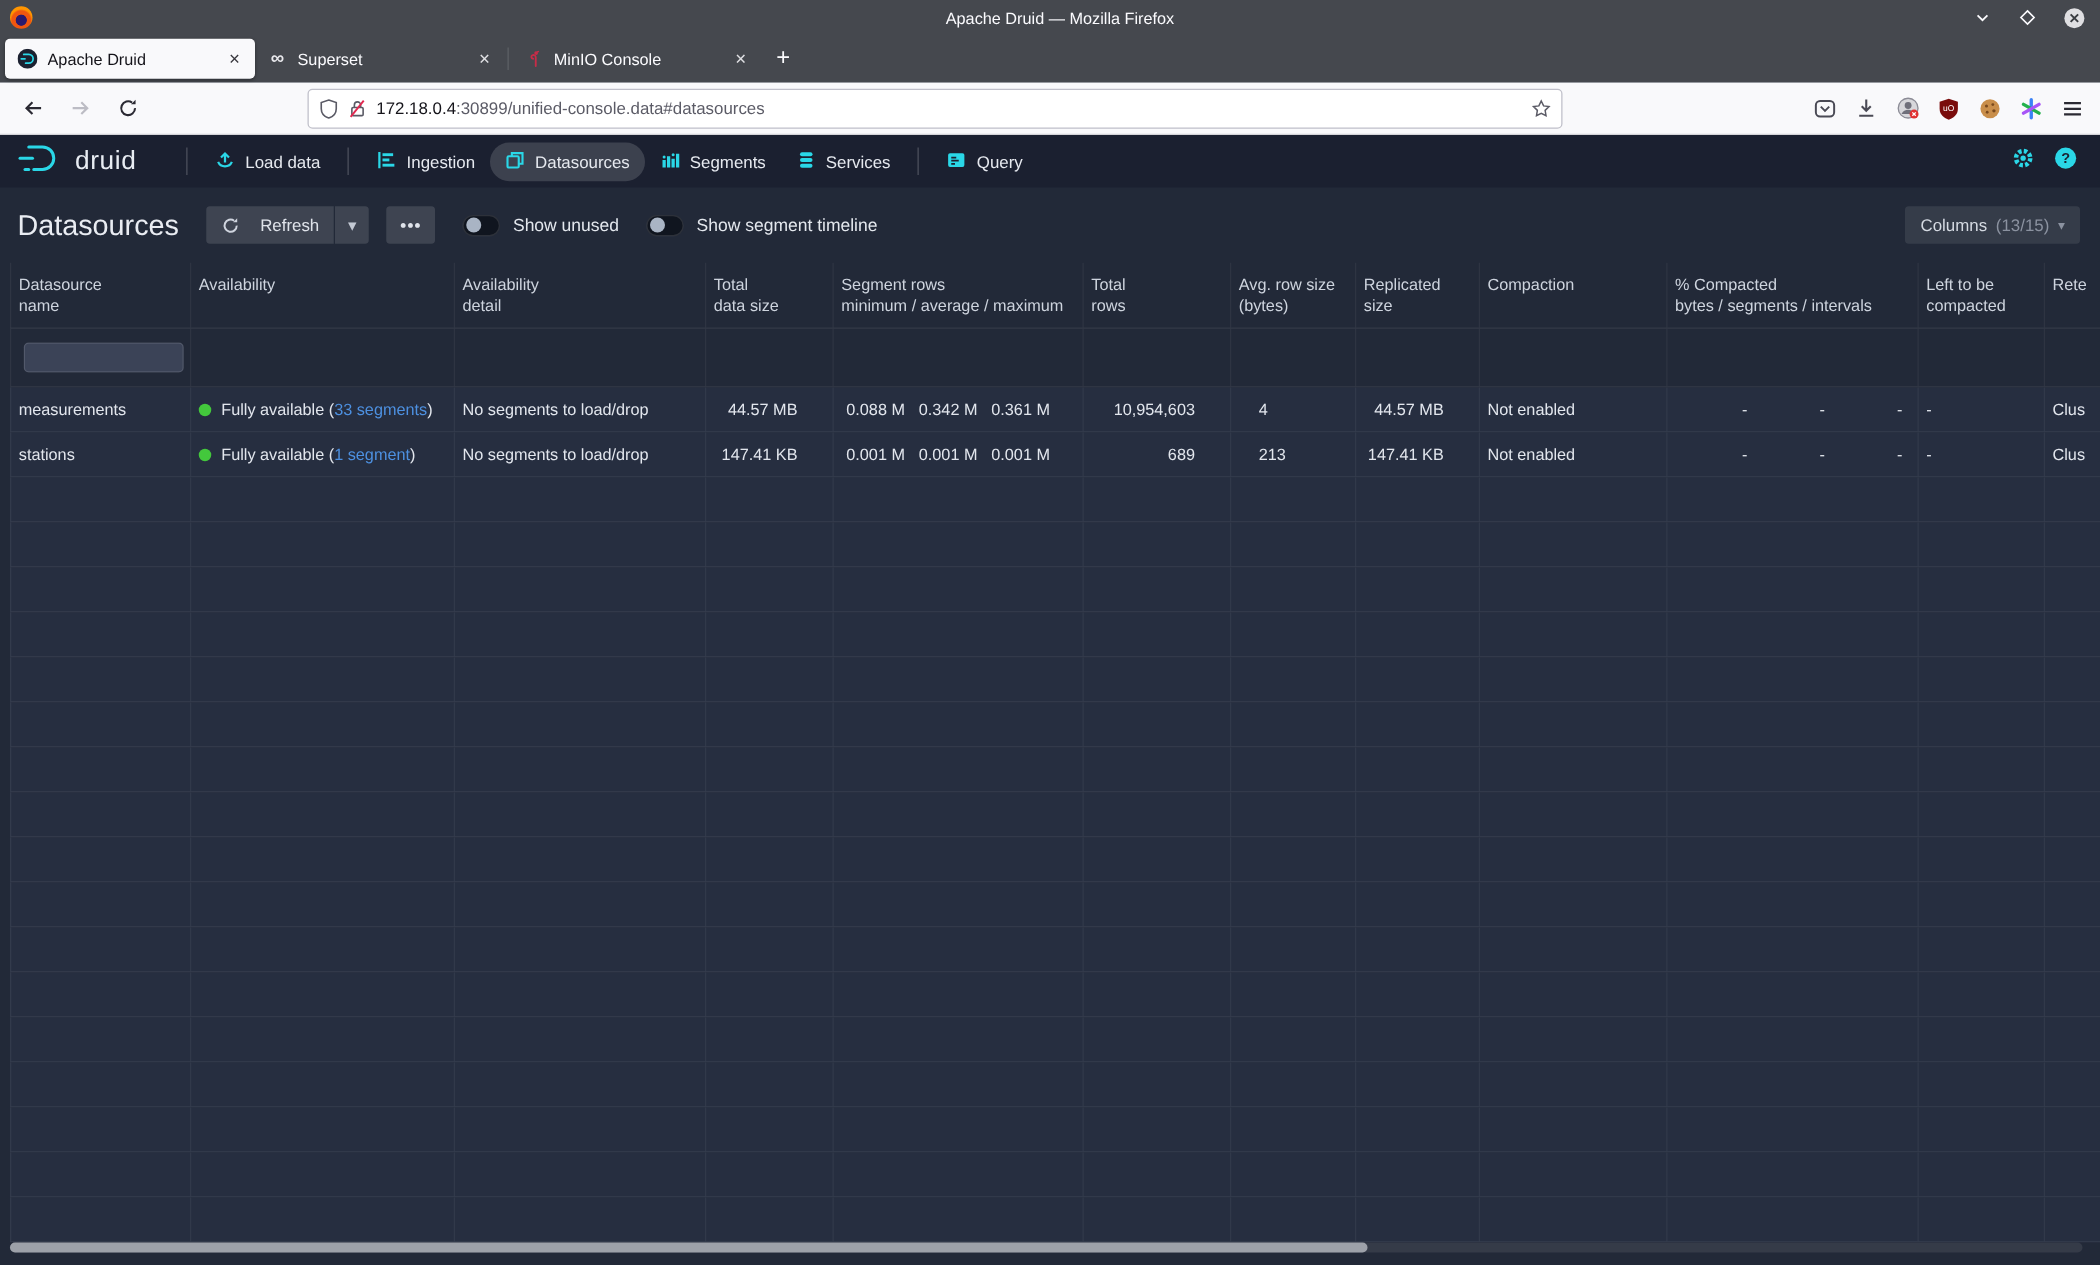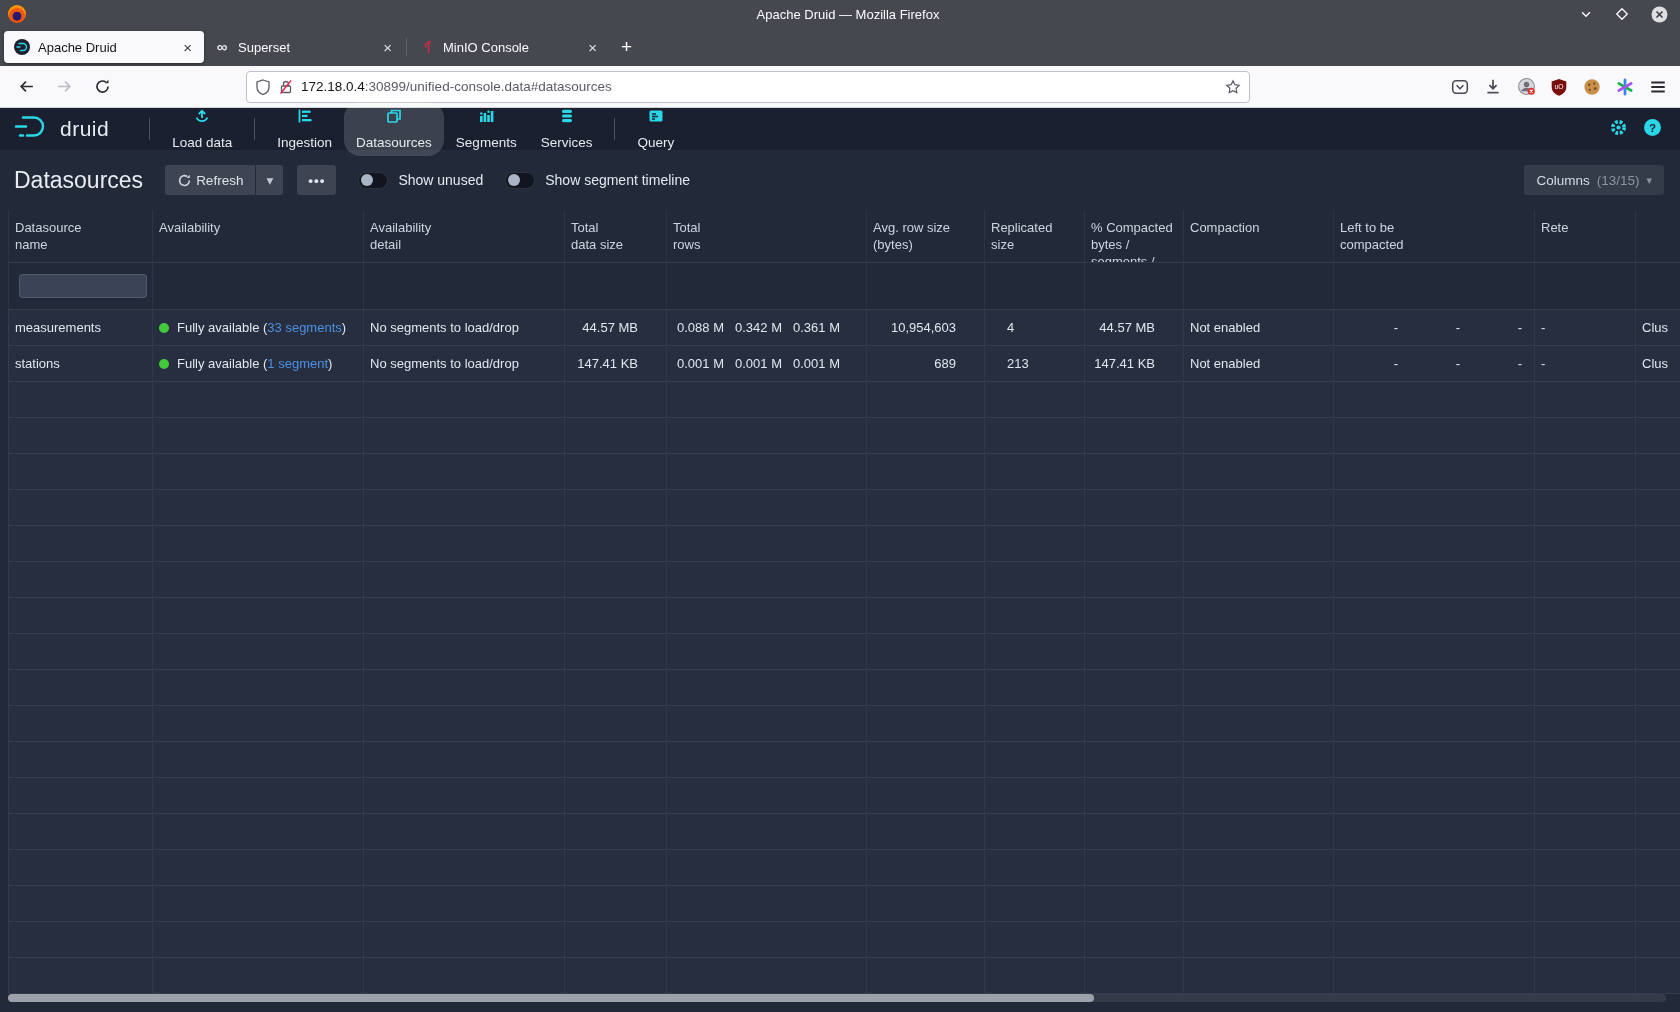--- a/index.html
+++ b/index.html
@@ -37,30 +37,30 @@
   .url-text{font-size:13.5px;color:#15141a;white-space:nowrap;flex:1;}
   .url-text .url-rest{color:#5b5b66;}
   .tb-icons{display:flex;align-items:center;gap:13px;margin-left:auto;padding-right:12px;}
   .tb-icons .ticon{width:20px;height:20px;display:flex;align-items:center;justify-content:center;}
 
   
   .dnav{height:42px;background:var(--navbar-bg);display:flex;align-items:center;padding:0 14px;}
   .brand{display:flex;align-items:center;gap:8px;margin-right:30px;}
   .brand-text{color:#e8ecf2;font-size:21px;letter-spacing:.5px;}
   .dnav-sep{width:1px;height:22px;background:rgba(255,255,255,.22);margin:0 10px;}
-  .dnav-item{display:flex;align-items:center;gap:8px;color:#e6e9ef;font-size:13.5px;padding:6px 12px;border-radius:16px;cursor:default;flex-direction:column;}
+  .dnav-item{display:flex;align-items:center;gap:8px;color:#e6e9ef;font-size:13.5px;padding:6px 12px;border-radius:16px;cursor:default;}
   .dnav-item.active{background:rgba(255,255,255,.15);}
   .dnav-right{margin-left:auto;display:flex;align-items:center;gap:15px;padding-right:4px;}
 
   
   .pagehead{height:60px;display:flex;align-items:center;padding:0 16px 0 14px;}
   .page-title{color:#e9ecf2;font-size:23px;font-weight:400;margin-right:22px;}
   .btn{background:rgba(255,255,255,.13);color:#dfe3ea;font-size:13.5px;height:30px;display:flex;align-items:center;border-radius:3px;padding:0 12px;cursor:default;}
   .split{display:flex;align-items:center;}
-  .split .btn.main{border-radius:3px 0 0 3px;gap:4px;}
+  .split .btn.main{border-radius:3px 0 0 3px;gap:16px;}
   .split .btn.caret{border-radius:0 3px 3px 0;margin-left:1px;padding:0 10px;color:#c3c9d4;}
   .btn.more{margin-left:14px;letter-spacing:1px;font-weight:bold;padding:0 11px;}
   .switch-group{display:flex;align-items:center;margin-left:22px;gap:10px;}
   .switch{width:30px;height:17px;border-radius:9px;background:#10151f;border:1px solid rgba(255,255,255,.12);position:relative;}
   .switch .knob{width:12px;height:12px;border-radius:50%;background:#a9b4c4;position:absolute;left:2px;top:1.5px;}
   .switch-label{color:#e4e8ee;font-size:14px;}
   .columns-btn{margin-left:auto;background:rgba(255,255,255,.09);height:30px;display:flex;align-items:center;gap:7px;border-radius:3px;padding:0 12px;font-size:13.5px;color:#d5dae2;}
   .columns-btn .count{color:#8b92a0;}
   .columns-btn .caret{color:#8b92a0;font-size:11px;}
 
@@ -361,29 +361,31 @@
 
 <div class="dtable">
   <div class="trow thead">
     <div class="tc">Datasource
 name</div>
     <div class="tc">Availability</div>
     <div class="tc">Availability
 detail</div>
     <div class="tc">Total
 data size</div>
+    <div class="tc">Segment rows
+minimum / average / maximum</div>
     <div class="tc">Total
 rows</div>
     <div class="tc">Avg. row size
 (bytes)</div>
     <div class="tc">Replicated
 size</div>
+    <div class="tc">Compaction</div>
     <div class="tc">% Compacted
 bytes / segments / intervals</div>
-    <div class="tc">Compaction</div>
     <div class="tc">Left to be
 compacted</div>
     <div class="tc">Rete</div>
   </div>
 
   <div class="trow tfilter">
     <div class="tc">
         <input class="filter-input" type="text" style="">
       </div>
     <div class="tc"></div>

